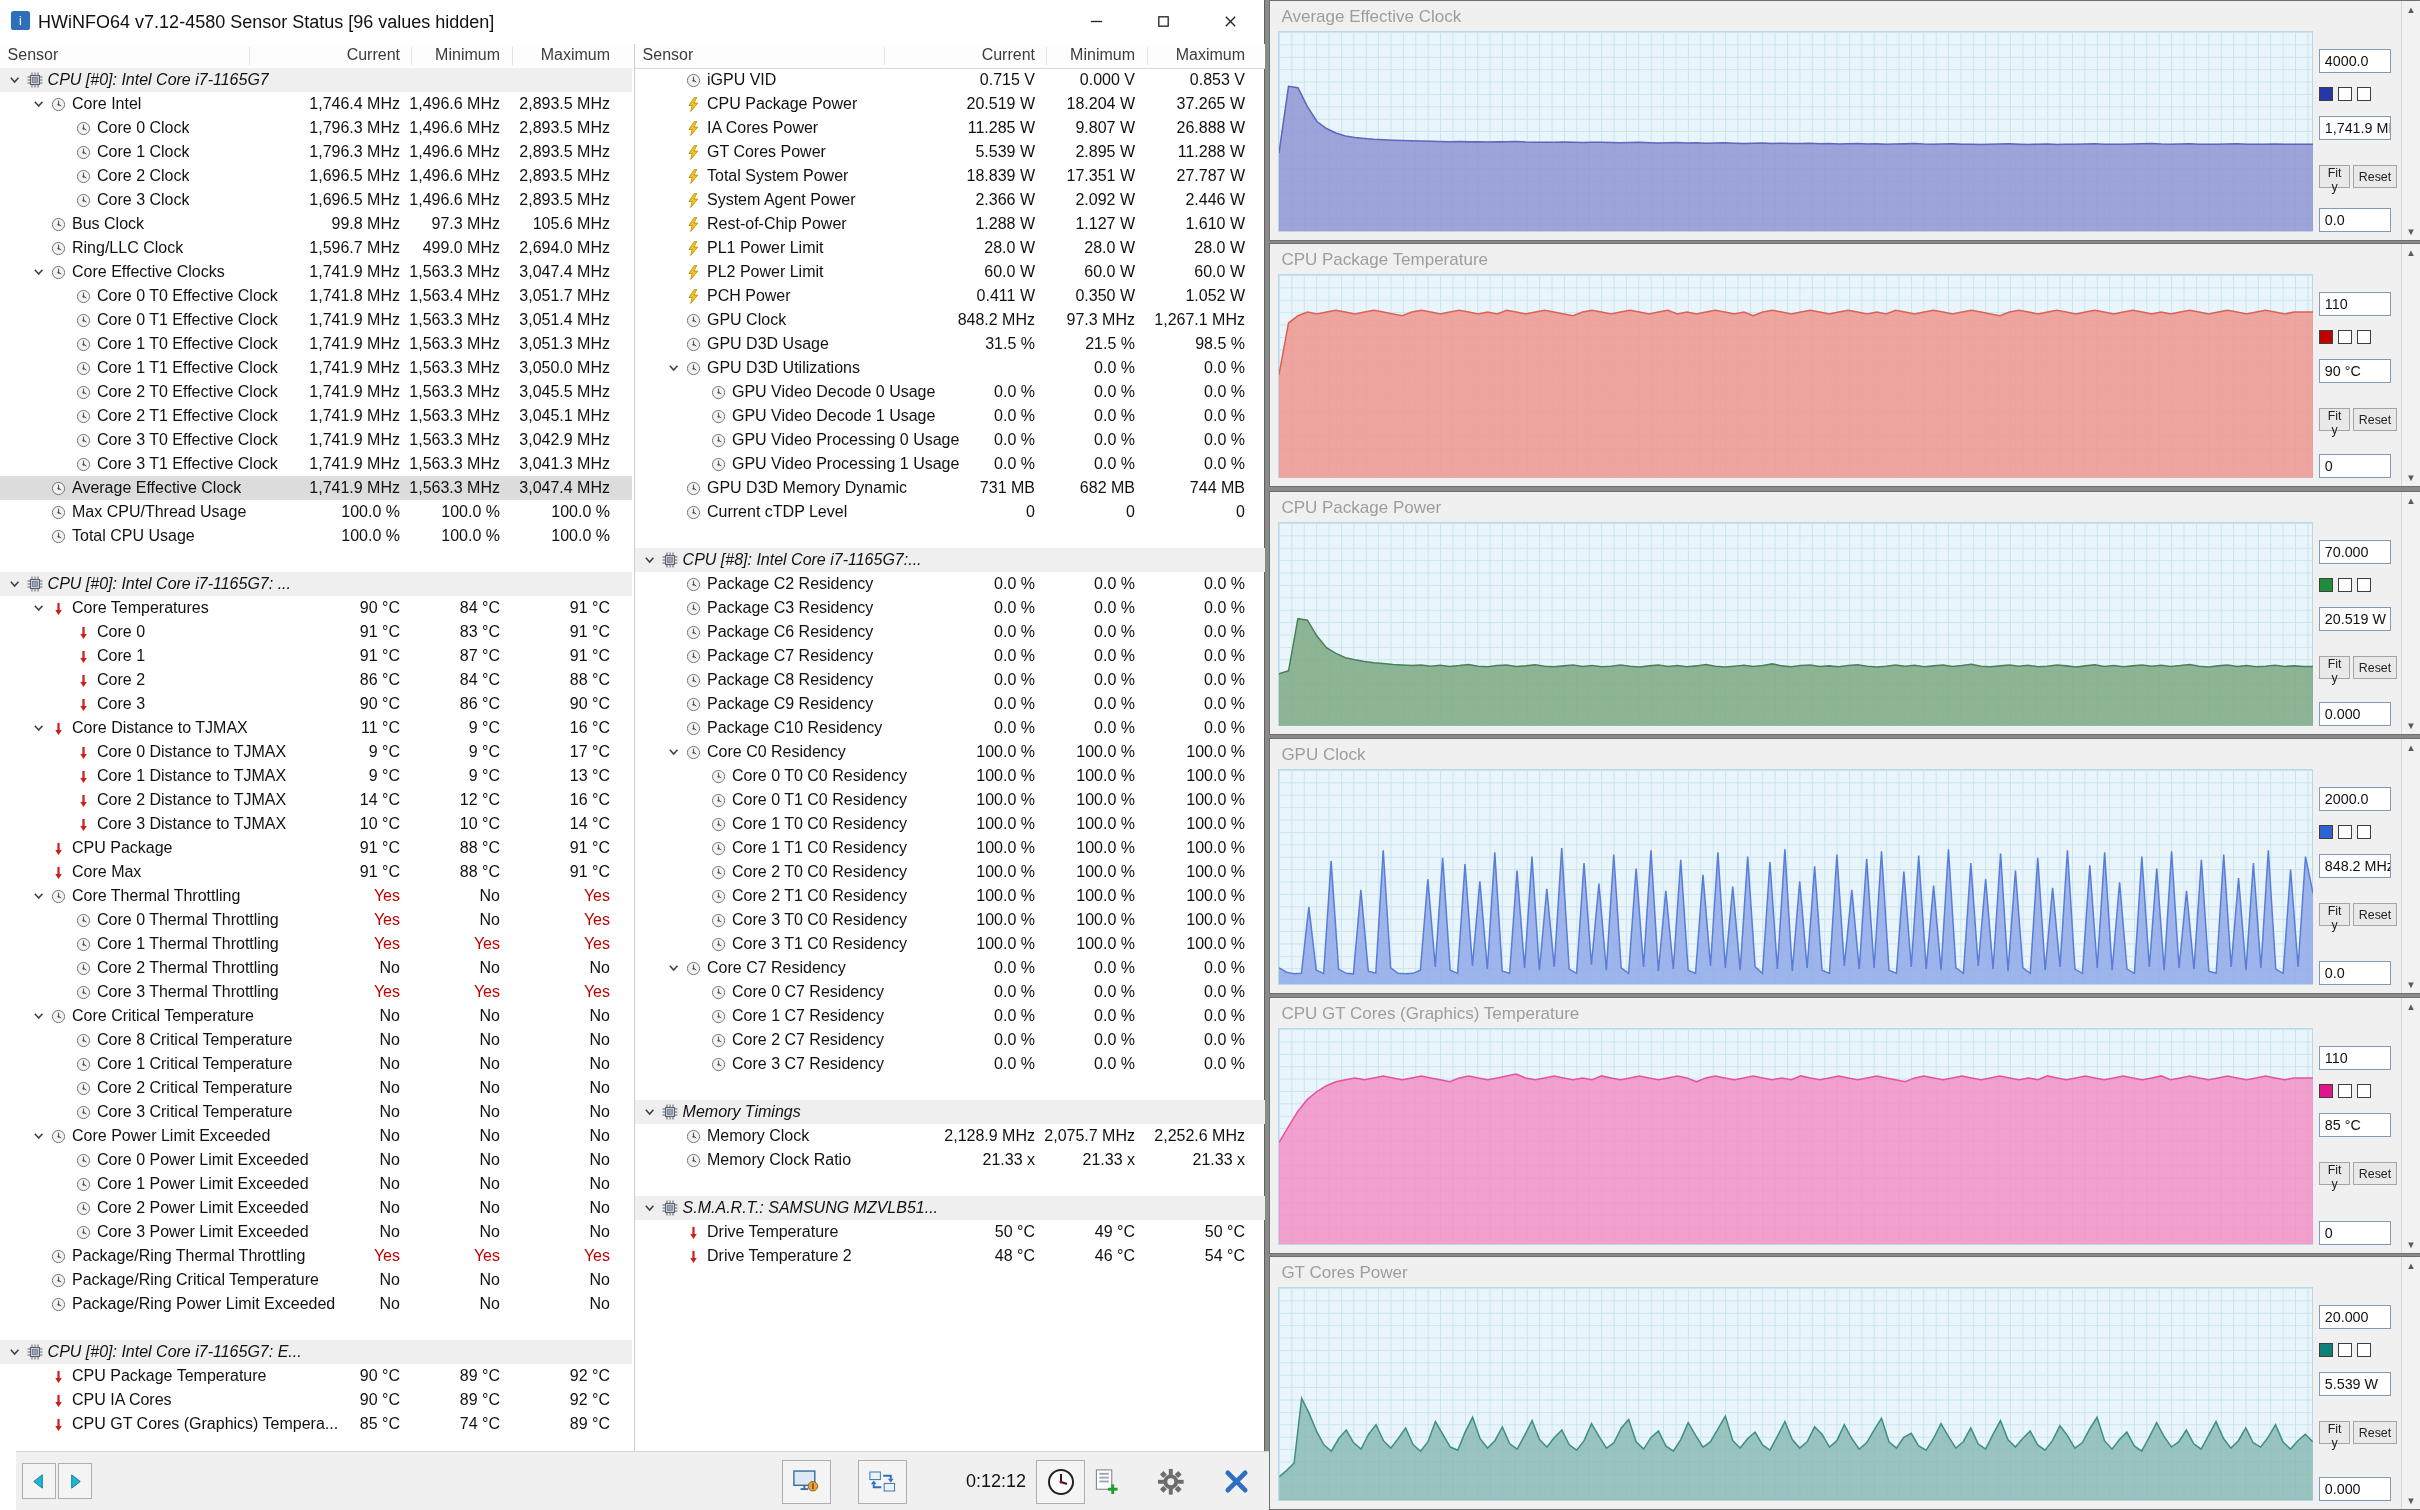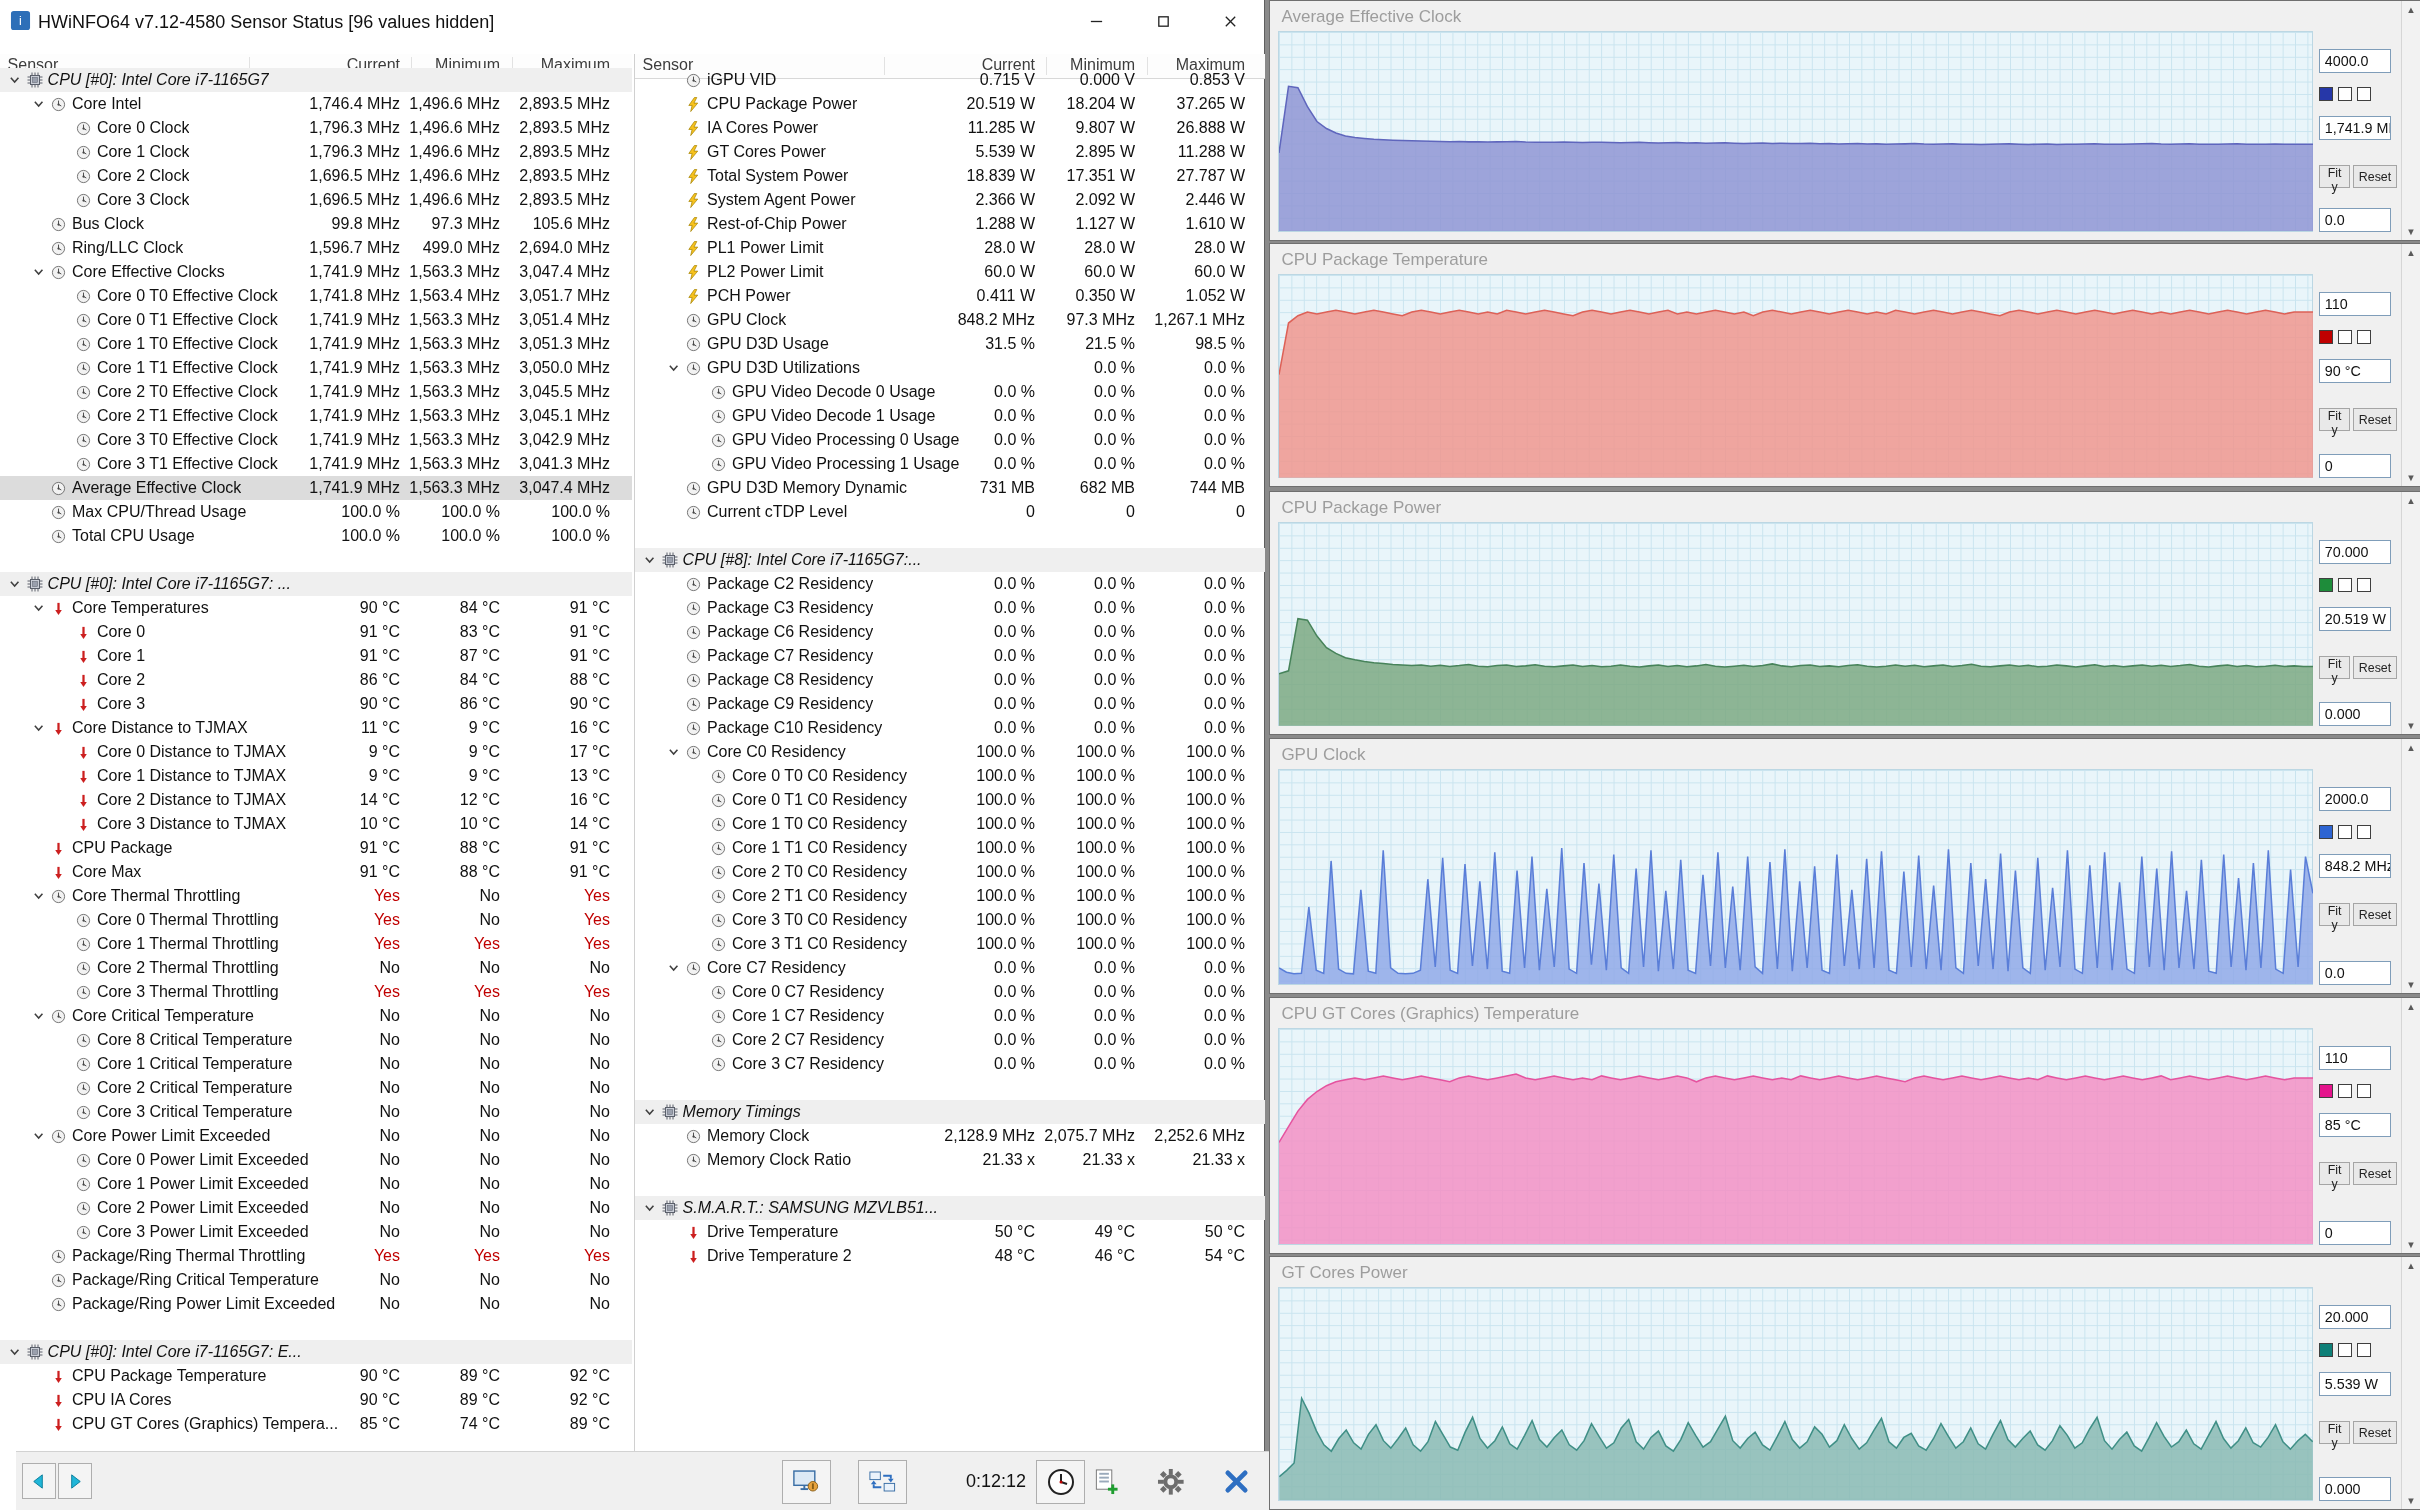--- a/index.html
+++ b/index.html
@@ -7,21 +7,21 @@
   *{box-sizing:border-box;}
   
   #hwwin{position:absolute;left:0;top:0;width:1265px;height:1510px;background:#fff;
     border-right:1.9px solid #5f5f5f;}
   .titlebar{position:absolute;left:0;top:0;right:0;height:44px;background:#fff;
     display:flex;align-items:center;padding-left:9.5px;}
   .apptitle{font-size:18px;color:#101010;margin-left:7.6px;}
   .wbtns{position:absolute;right:0;top:0;display:flex;height:43px;}
   .wbtn{width:67px;height:43px;display:flex;align-items:center;justify-content:center;cursor:default;}
   .colhead{position:absolute;top:44px;height:25px;background:#fdfdfd;border-bottom:1px solid #d8d8d8;
-    font-size:16px;color:#3c3c3c;margin-top:10px;}
+    font-size:16px;color:#3c3c3c;}
   .colhead .hsep{position:absolute;top:2.9px;bottom:2.9px;width:1px;background:#e2e2e2;}
   .hlab{position:absolute;top:1.9px;}
   .hval{position:absolute;top:1.9px;text-align:right;}
   .tablecol{position:absolute;top:68px;bottom:59px;overflow:hidden;}
   #tleft{left:0;width:632px;}
   #tright{left:634px;width:631px;border-left:1px solid #d0d0d0;}
   .srow{position:relative;height:24px;display:flex;align-items:center;font-size:16px;color:#111;}
   .srow.group{background:#efefef;font-style:italic;}
   .srow.selected{background:#dcdcdc;}
   .srow.spacer{background:transparent;}

